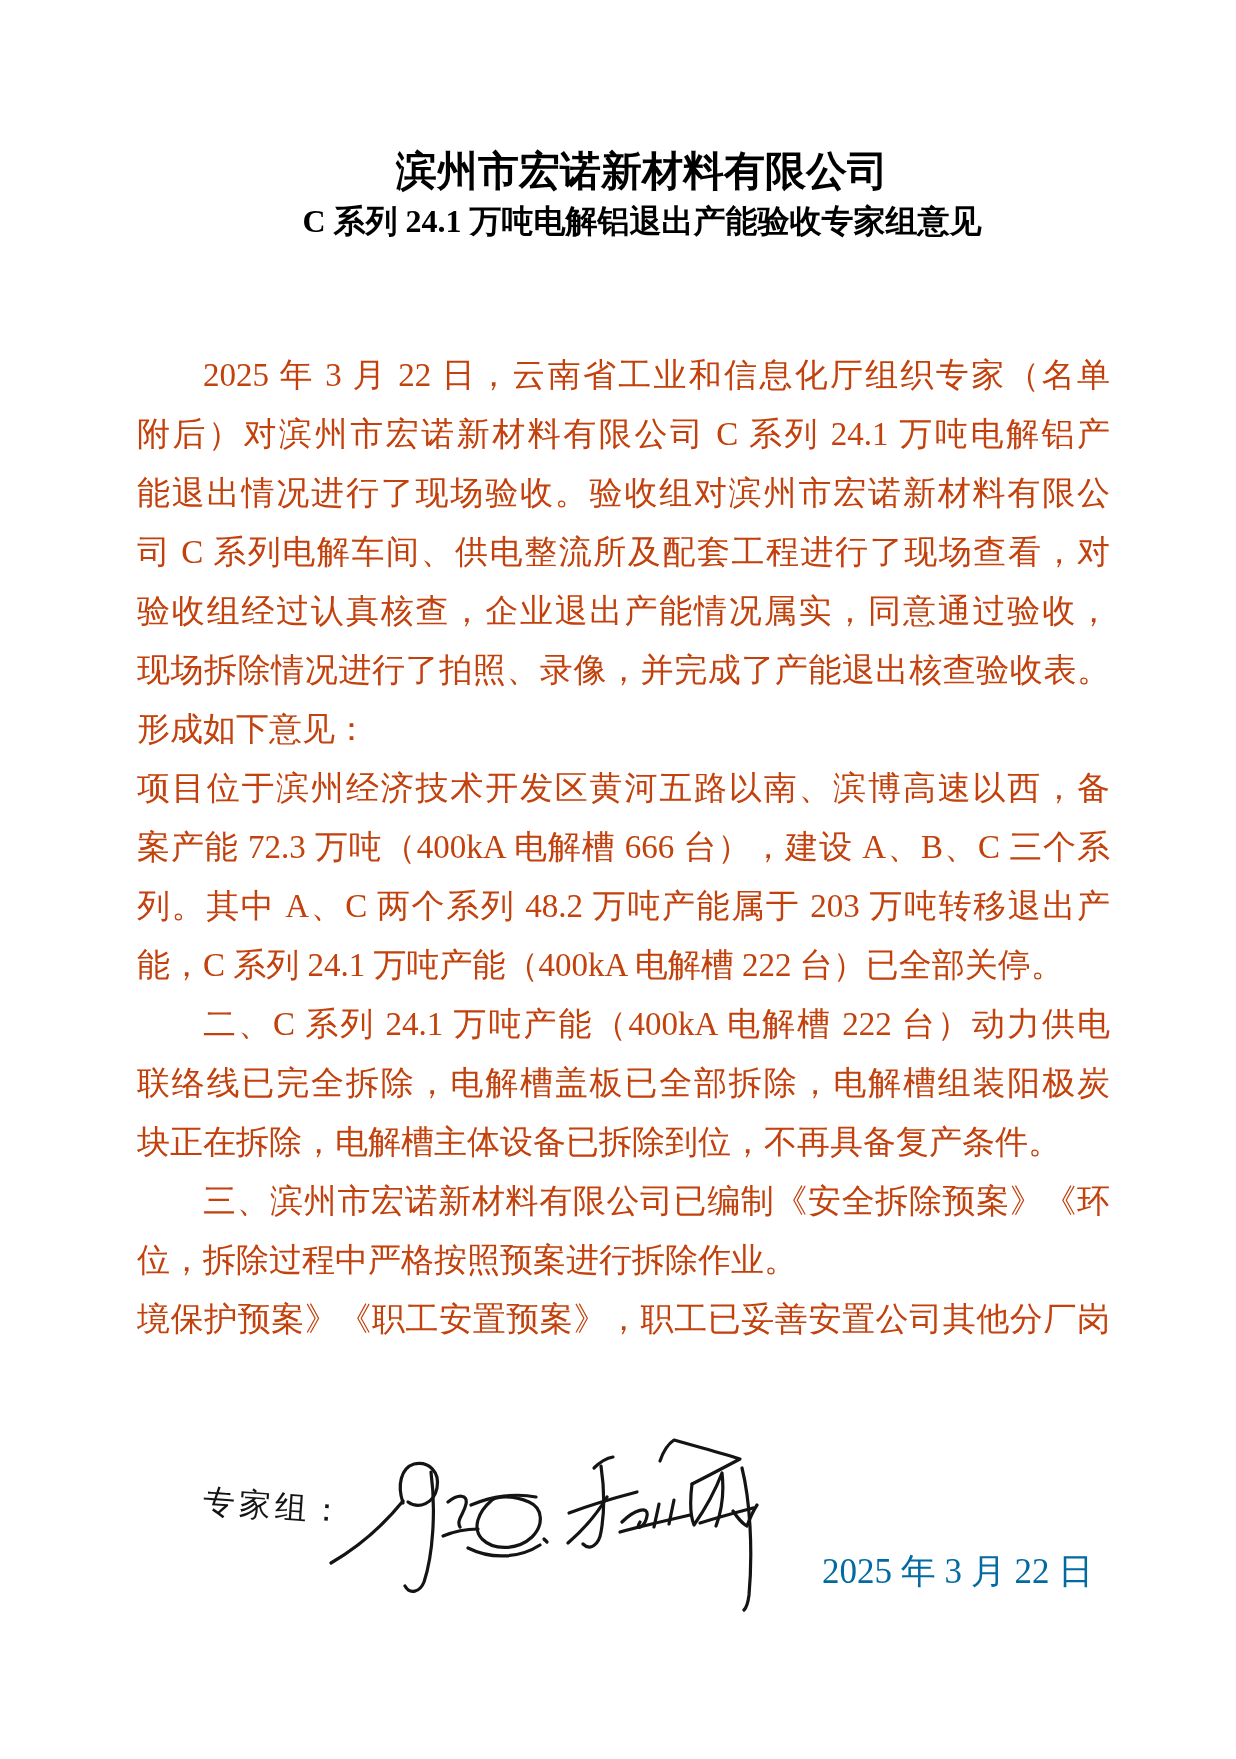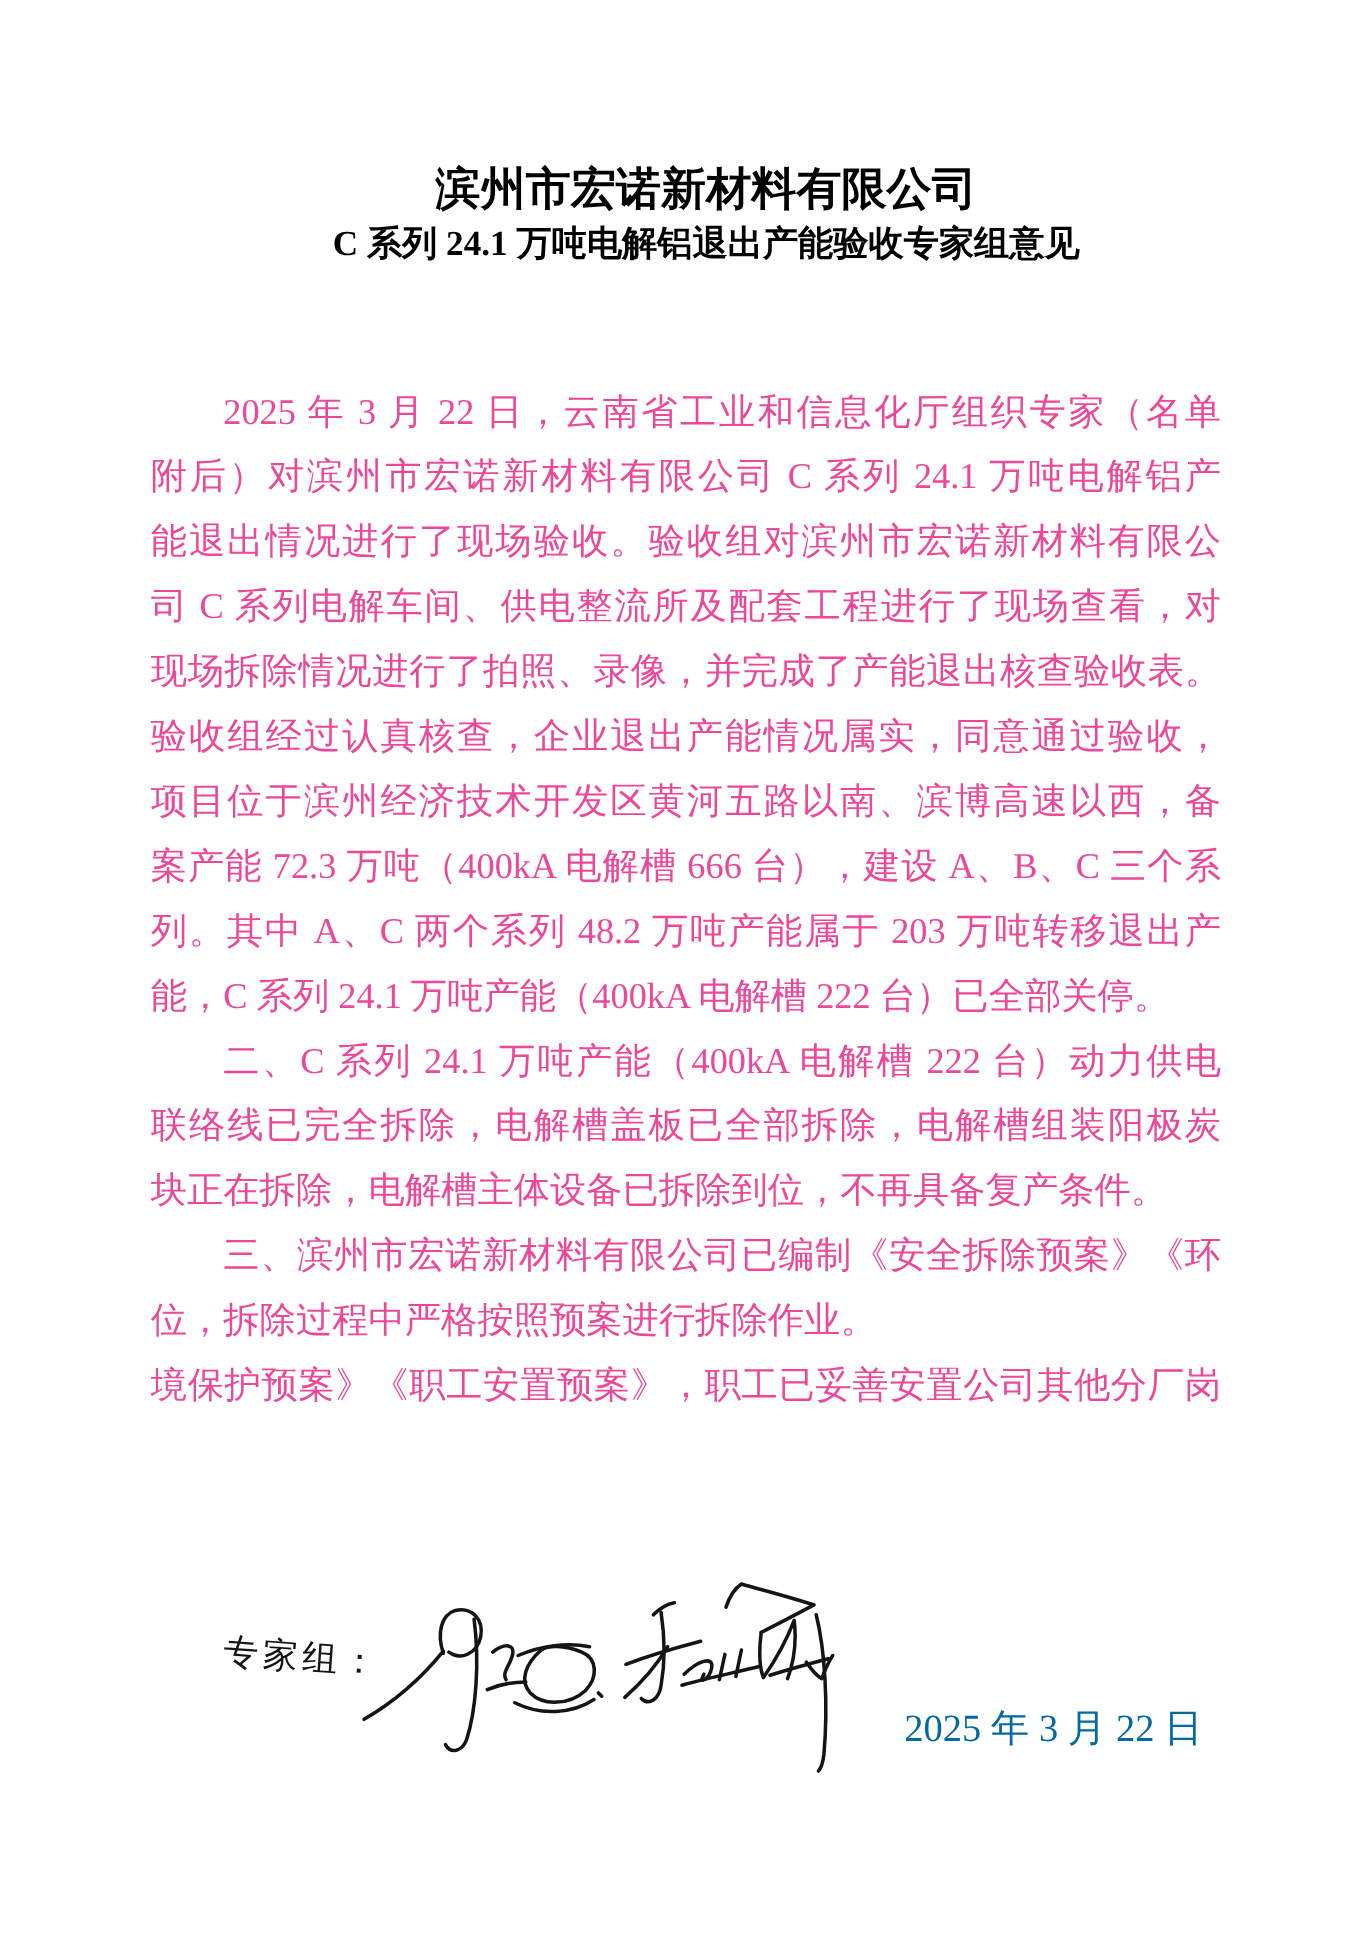--- a/index.html
+++ b/index.html
@@ -36,21 +36,21 @@
     line-height: 50px;
     letter-spacing: 0px;
   }
   .body-text {
     position: absolute;
     top: 346px;
     left: 137px;
     width: 973px;
     font-size: 33px;
     line-height: 59px;
-    color: #ec4899;
+    color: #c2410c;
   }
   .paragraph { margin: 0; padding: 0; }
   .line {
     text-align: justify;
     text-align-last: justify;
     height: 59px;
     overflow: hidden;
   }
   .line.first { text-indent: 2em; }
   .line.para-end { text-align-last: left; }
@@ -97,22 +97,23 @@
     <div class="title-line1">滨州市宏诺新材料有限公司</div>
     <div class="title-line2">C 系列 24.1 万吨电解铝退出产能验收专家组意见</div>
   </div>
 
   <div class="body-text">
       <div class="paragraph">
         <div class="line first">2025 年 3 月 22 日，云南省工业和信息化厅组织专家（名单</div>
         <div class="line">附后）对滨州市宏诺新材料有限公司 C 系列 24.1 万吨电解铝产</div>
         <div class="line">能退出情况进行了现场验收。验收组对滨州市宏诺新材料有限公</div>
         <div class="line">司 C 系列电解车间、供电整流所及配套工程进行了现场查看，对</div>
+        <div class="line">验收组经过认真核查，企业退出产能情况属实，同意通过验收，</div>
         <div class="line">现场拆除情况进行了拍照、录像，并完成了产能退出核查验收表。</div>
-        <div class="line">验收组经过认真核查，企业退出产能情况属实，同意通过验收，</div>
+        <div class="line para-end">形成如下意见：</div>
       </div>
       <div class="paragraph">
         <div class="line">项目位于滨州经济技术开发区黄河五路以南、滨博高速以西，备</div>
         <div class="line">案产能 72.3 万吨（400kA 电解槽 666 台），建设 A、B、C 三个系</div>
         <div class="line">列。其中 A、C 两个系列 48.2 万吨产能属于 203 万吨转移退出产</div>
         <div class="line para-end">能，C 系列 24.1 万吨产能（400kA 电解槽 222 台）已全部关停。</div>
       </div>
       <div class="paragraph">
         <div class="line first">二、C 系列 24.1 万吨产能（400kA 电解槽 222 台）动力供电</div>
         <div class="line">联络线已完全拆除，电解槽盖板已全部拆除，电解槽组装阳极炭</div>

